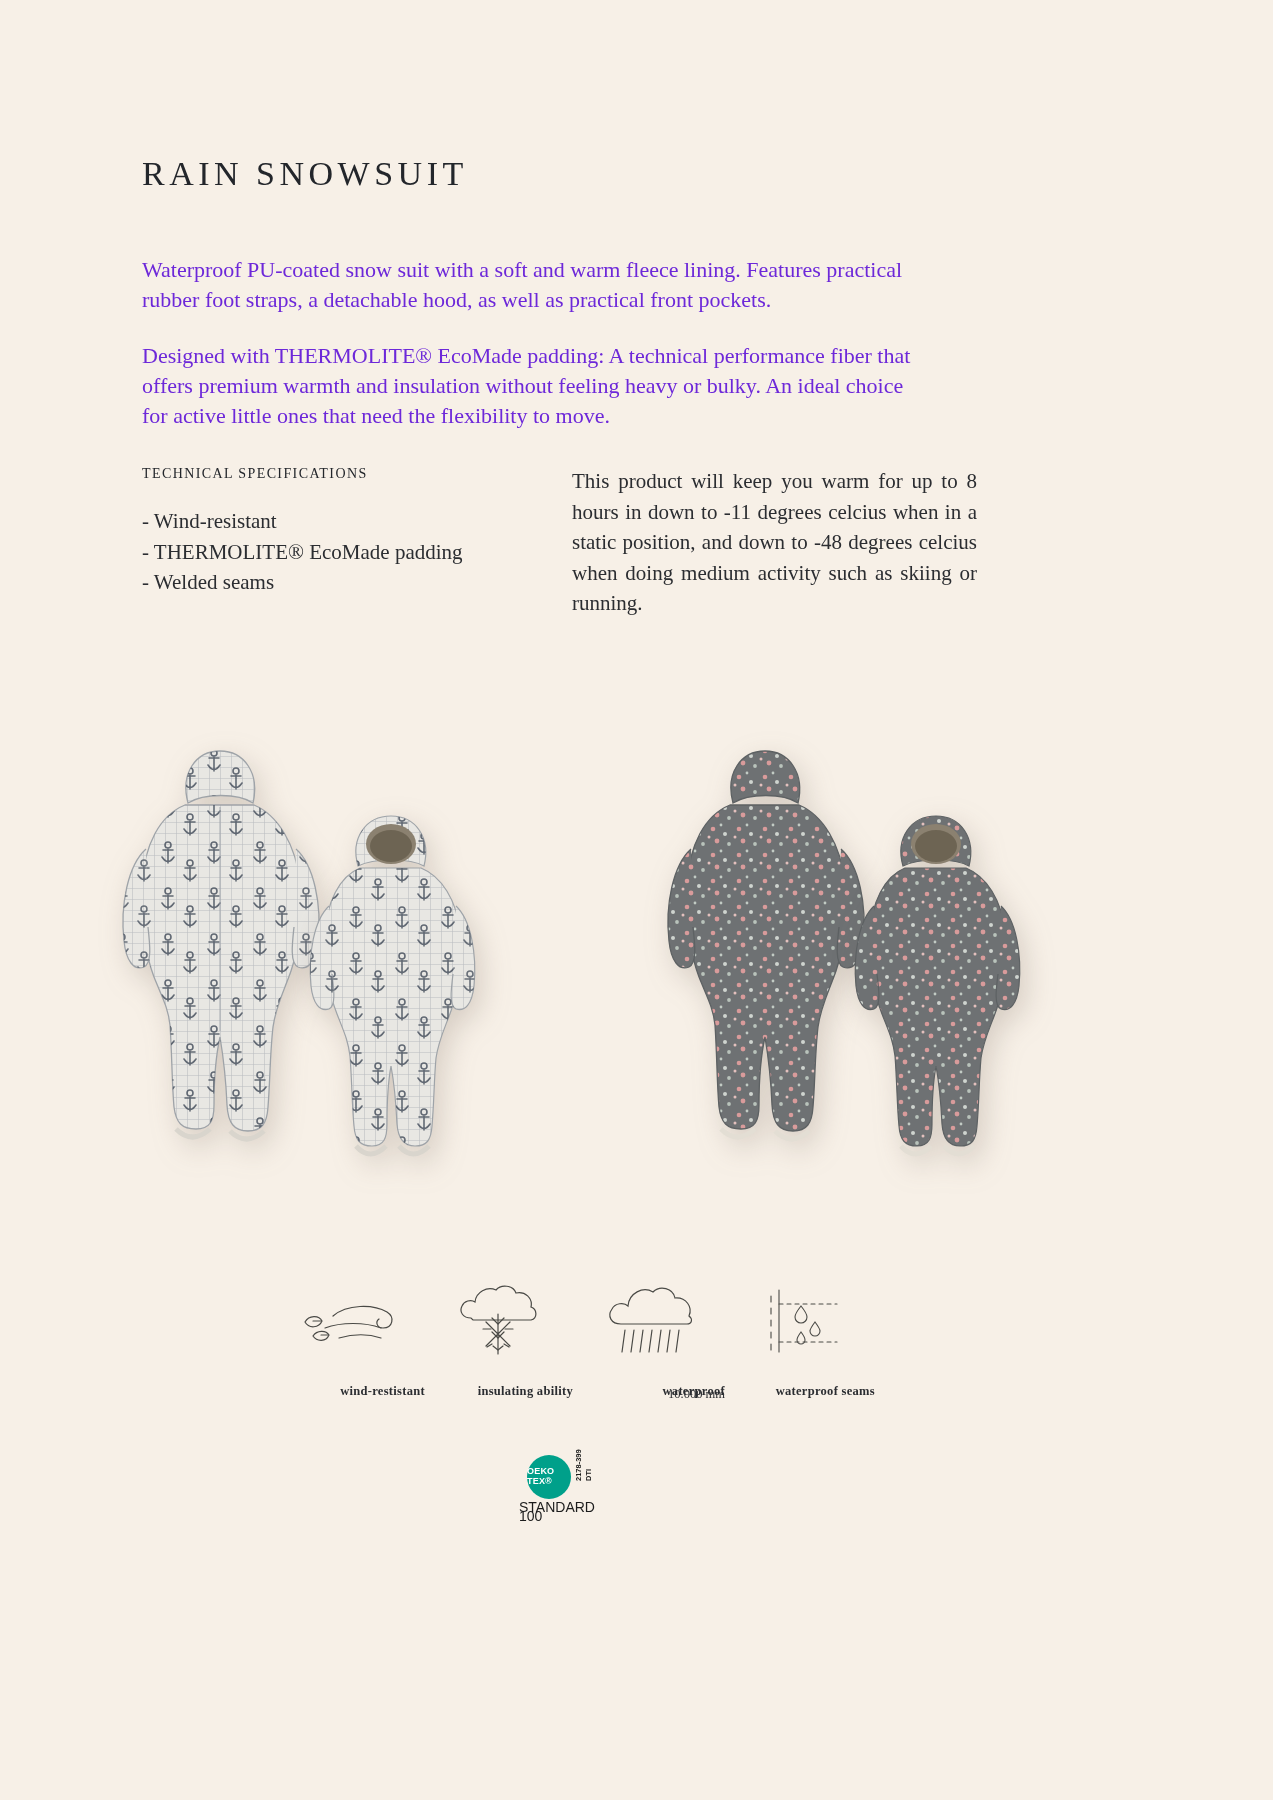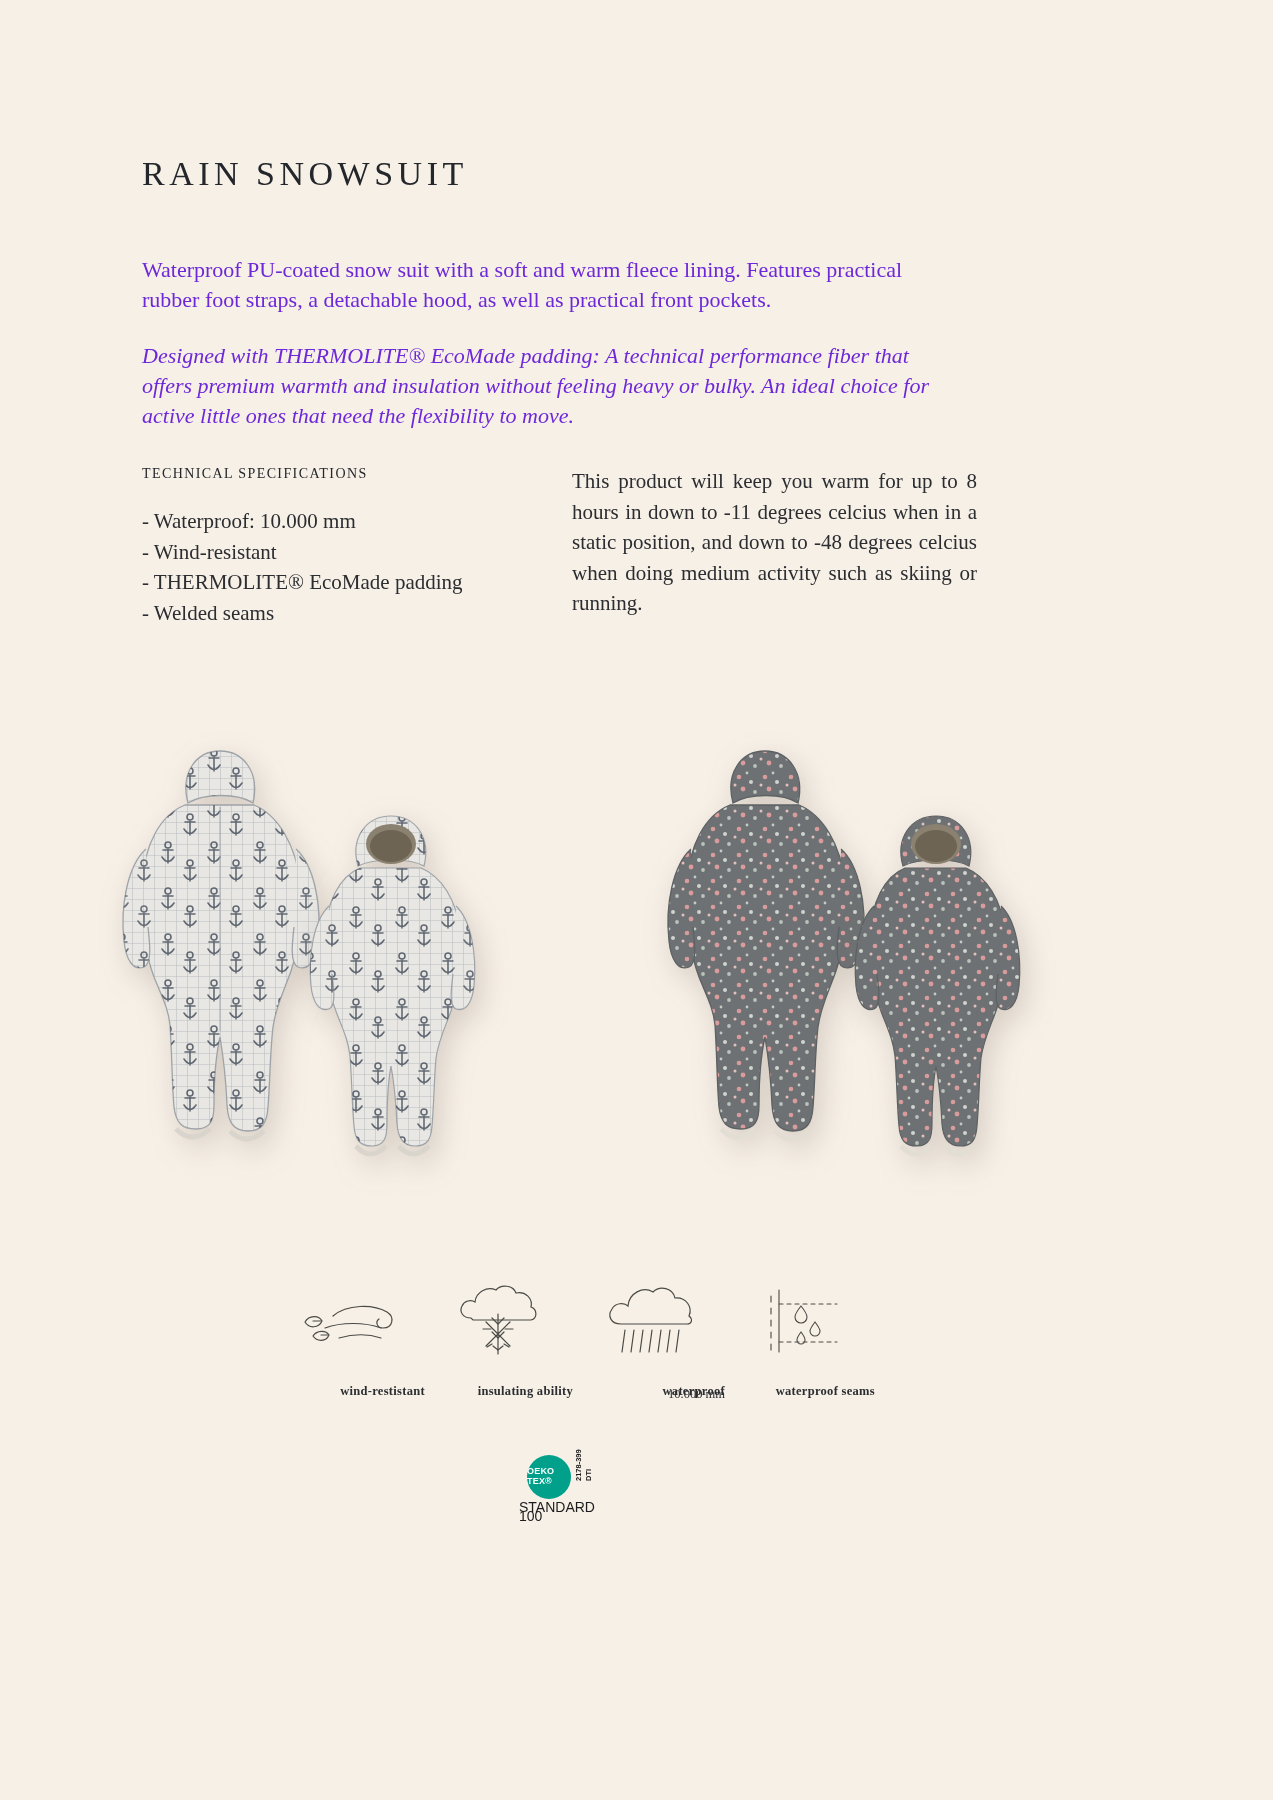--- a/index.html
+++ b/index.html
@@ -39,21 +39,21 @@
     left: 142px;
     top: 255px;
     width: 790px;
     font-size: 22px;
     line-height: 30px;
     color: #6d28d9;
   }
   .intro p {
     margin: 0 0 26px 0;
   }
-  .intro p:last-child { margin-bottom: 0; font-style: italic; }
+  .intro p:last-child { margin-bottom: 0; }
 
   
   .col-left {
     position: absolute;
     left: 142px;
     top: 466px;
     width: 400px;
   }
   .col-right {
     position: absolute;
@@ -217,21 +217,20 @@
   <div class="title">RAIN SNOWSUIT</div>
 
   <div class="intro">
     <p>Waterproof PU-coated snow suit with a soft and warm fleece lining. Features practical rubber foot straps, a detachable hood, as well as practical front pockets.</p>
     <p>Designed with THERMOLITE® EcoMade padding: A technical performance fiber that offers premium warmth and insulation without feeling heavy or bulky. An ideal choice for active little ones that need the flexibility to move.</p>
   </div>
 
   <div class="col-left">
     <div class="col-head">TECHNICAL SPECIFICATIONS</div>
     <ul class="spec-list">
-      <li>- Waterproof: 10.000 mm</li>
       <li>- Wind-resistant</li>
       <li>- THERMOLITE® EcoMade padding</li>
       <li>- Welded seams</li>
     </ul>
   </div>
 
   <div class="col-right">
     <p class="temp-text">This product will keep you warm for up to 8 hours in down to -11 degrees celcius when in a static position, and down to -48 degrees celcius when doing medium activity such as skiing or running.</p>
   </div>
 

